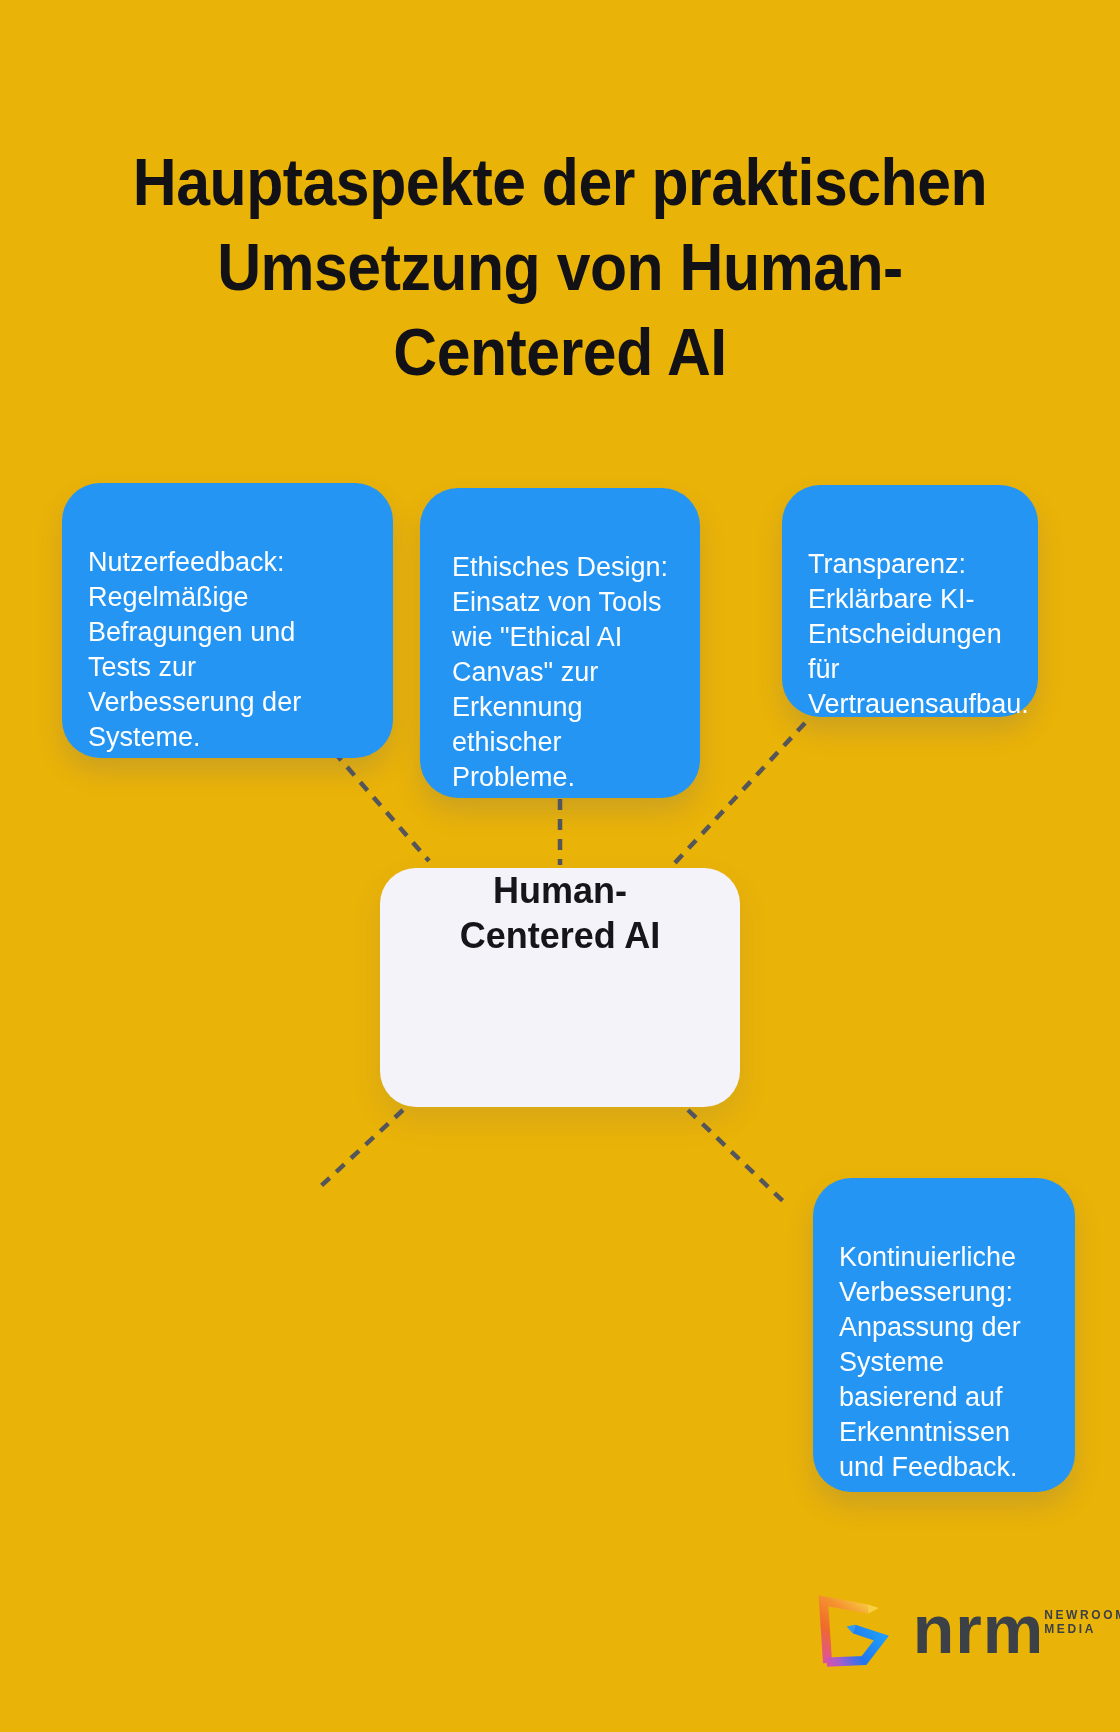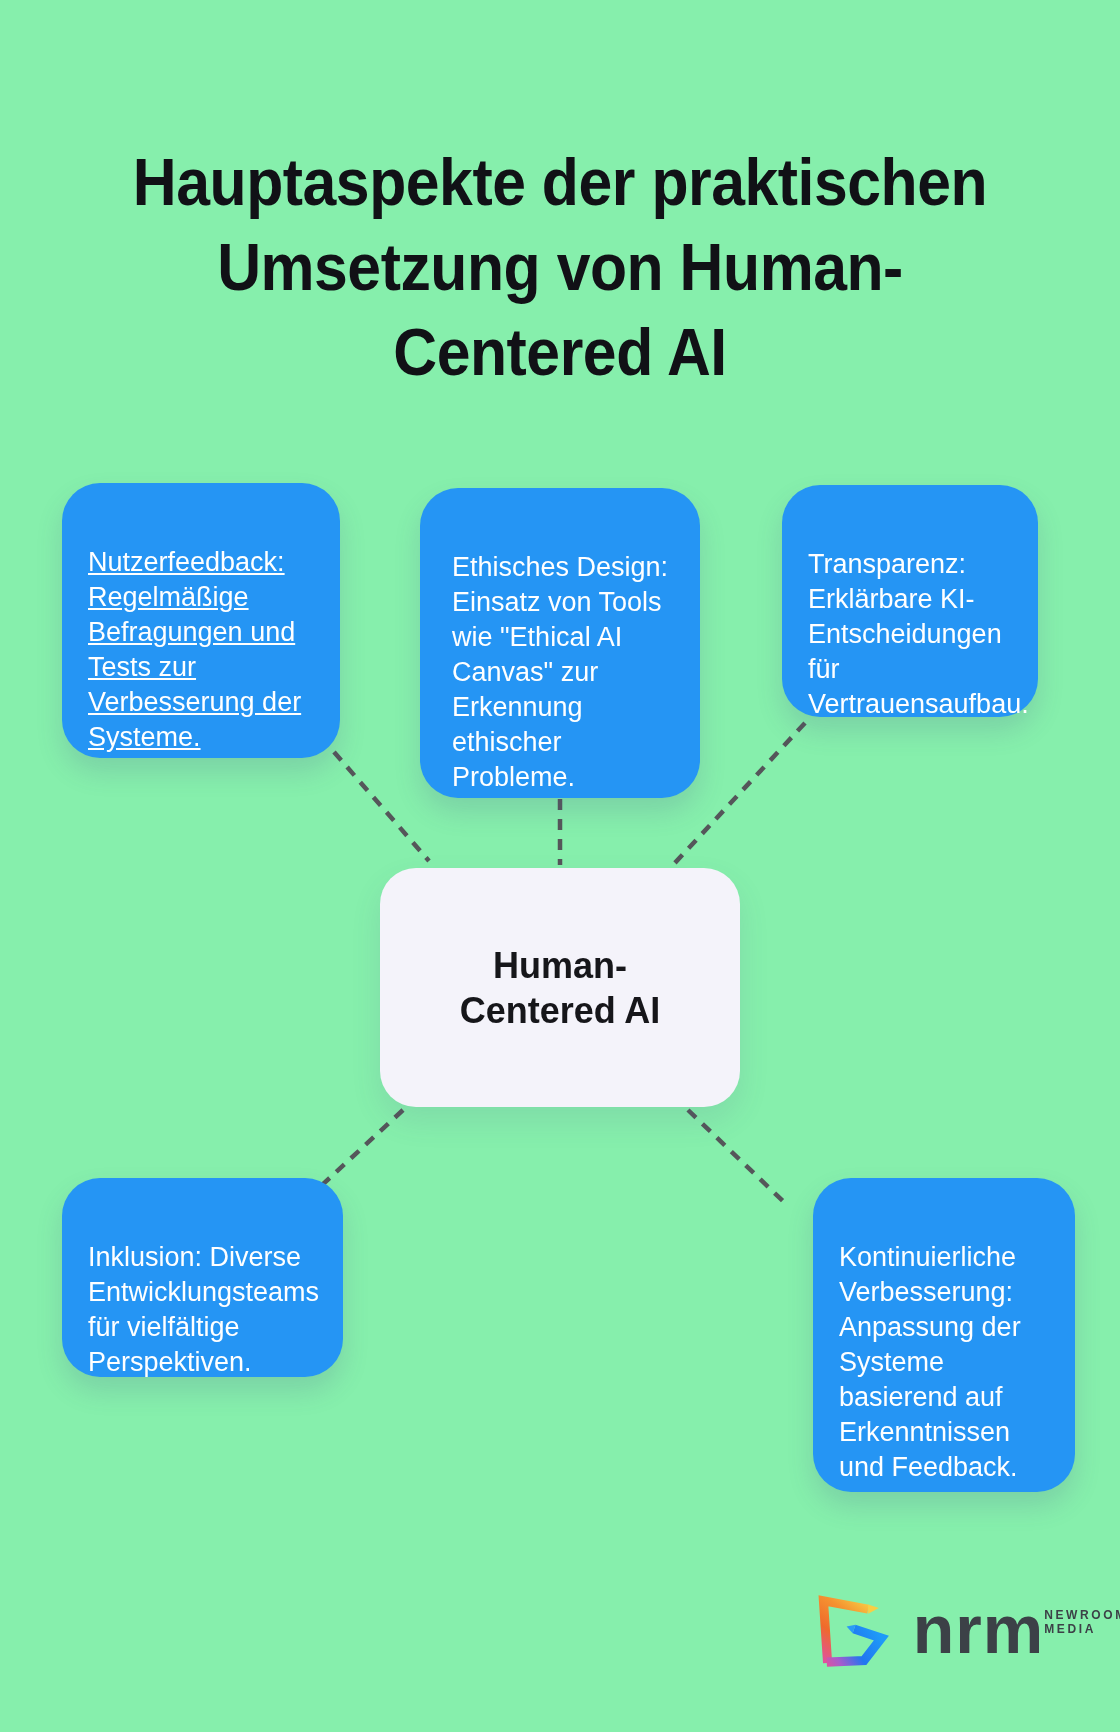--- a/index.html
+++ b/index.html
@@ -4,21 +4,21 @@
 <style>
   html, body { margin: 0; padding: 0; }
   body {
     font-family: "Liberation Sans", "DejaVu Sans", sans-serif;
     background: #efeef6;
   }
   .canvas {
     position: relative;
     width: 1120px;
     height: 1732px;
-    background: #86efac;
+    background: #eab308;
     overflow: hidden;
   }
   .title {
     position: absolute;
     top: 96px;
     left: 0;
     width: 1120px;
     text-align: center;
     font-size: 66px;
     line-height: 85px;
@@ -40,34 +40,33 @@
     box-sizing: border-box;
     background: #2595f4;
     color: #ffffff;
     border-radius: 38px;
     padding: 27px 16px 26px 26px;
     font-size: 27px;
     line-height: 35px;
     white-space: pre-line;
     box-shadow: 0 14px 26px rgba(74, 84, 140, 0.18);
   }
-  .node-nutzerfeedback   { left: 62px;  top: 483px;  width: 278px; height: 275px; text-decoration: underline; }
+  .node-nutzerfeedback   { left: 62px;  top: 483px;  width: 331px; height: 275px; }
   .node-ethisches-design { left: 420px; top: 488px;  width: 280px; height: 310px; padding-left: 32px; }
   .node-transparenz      { left: 782px; top: 485px;  width: 256px; height: 232px; }
   .node-inklusion        { left: 62px;  top: 1178px; width: 281px; height: 199px; }
   .node-kontinuierliche  { left: 813px; top: 1178px; width: 262px; height: 314px; }
   .center-node {
     position: absolute;
     left: 380px; top: 868px;
     width: 360px; height: 239px;
     box-sizing: border-box;
     background: #f4f3fa;
     border-radius: 36px;
     display: flex;
-    align-items: center;
     justify-content: center;
     text-align: center;
     font-size: 36px;
     line-height: 45px;
     font-weight: 700;
     color: #16161a;
     white-space: pre-line;
     box-shadow: 0 14px 30px rgba(74, 84, 140, 0.12);
   }
   .logo {
@@ -137,26 +136,20 @@
 Entscheidungen
 für
 Vertrauensaufbau.</span>
   </div>
 
   <div class="center-node">
     <span>Human-
 Centered AI</span>
   </div>
 
-  <div class="node node-inklusion">
-    <span>Inklusion: Diverse
-Entwicklungsteams
-für vielfältige
-Perspektiven.</span>
-  </div>
 
   <div class="node node-kontinuierliche">
     <span>Kontinuierliche
 Verbesserung:
 Anpassung der
 Systeme
 basierend auf
 Erkenntnissen
 und Feedback.</span>
   </div>

